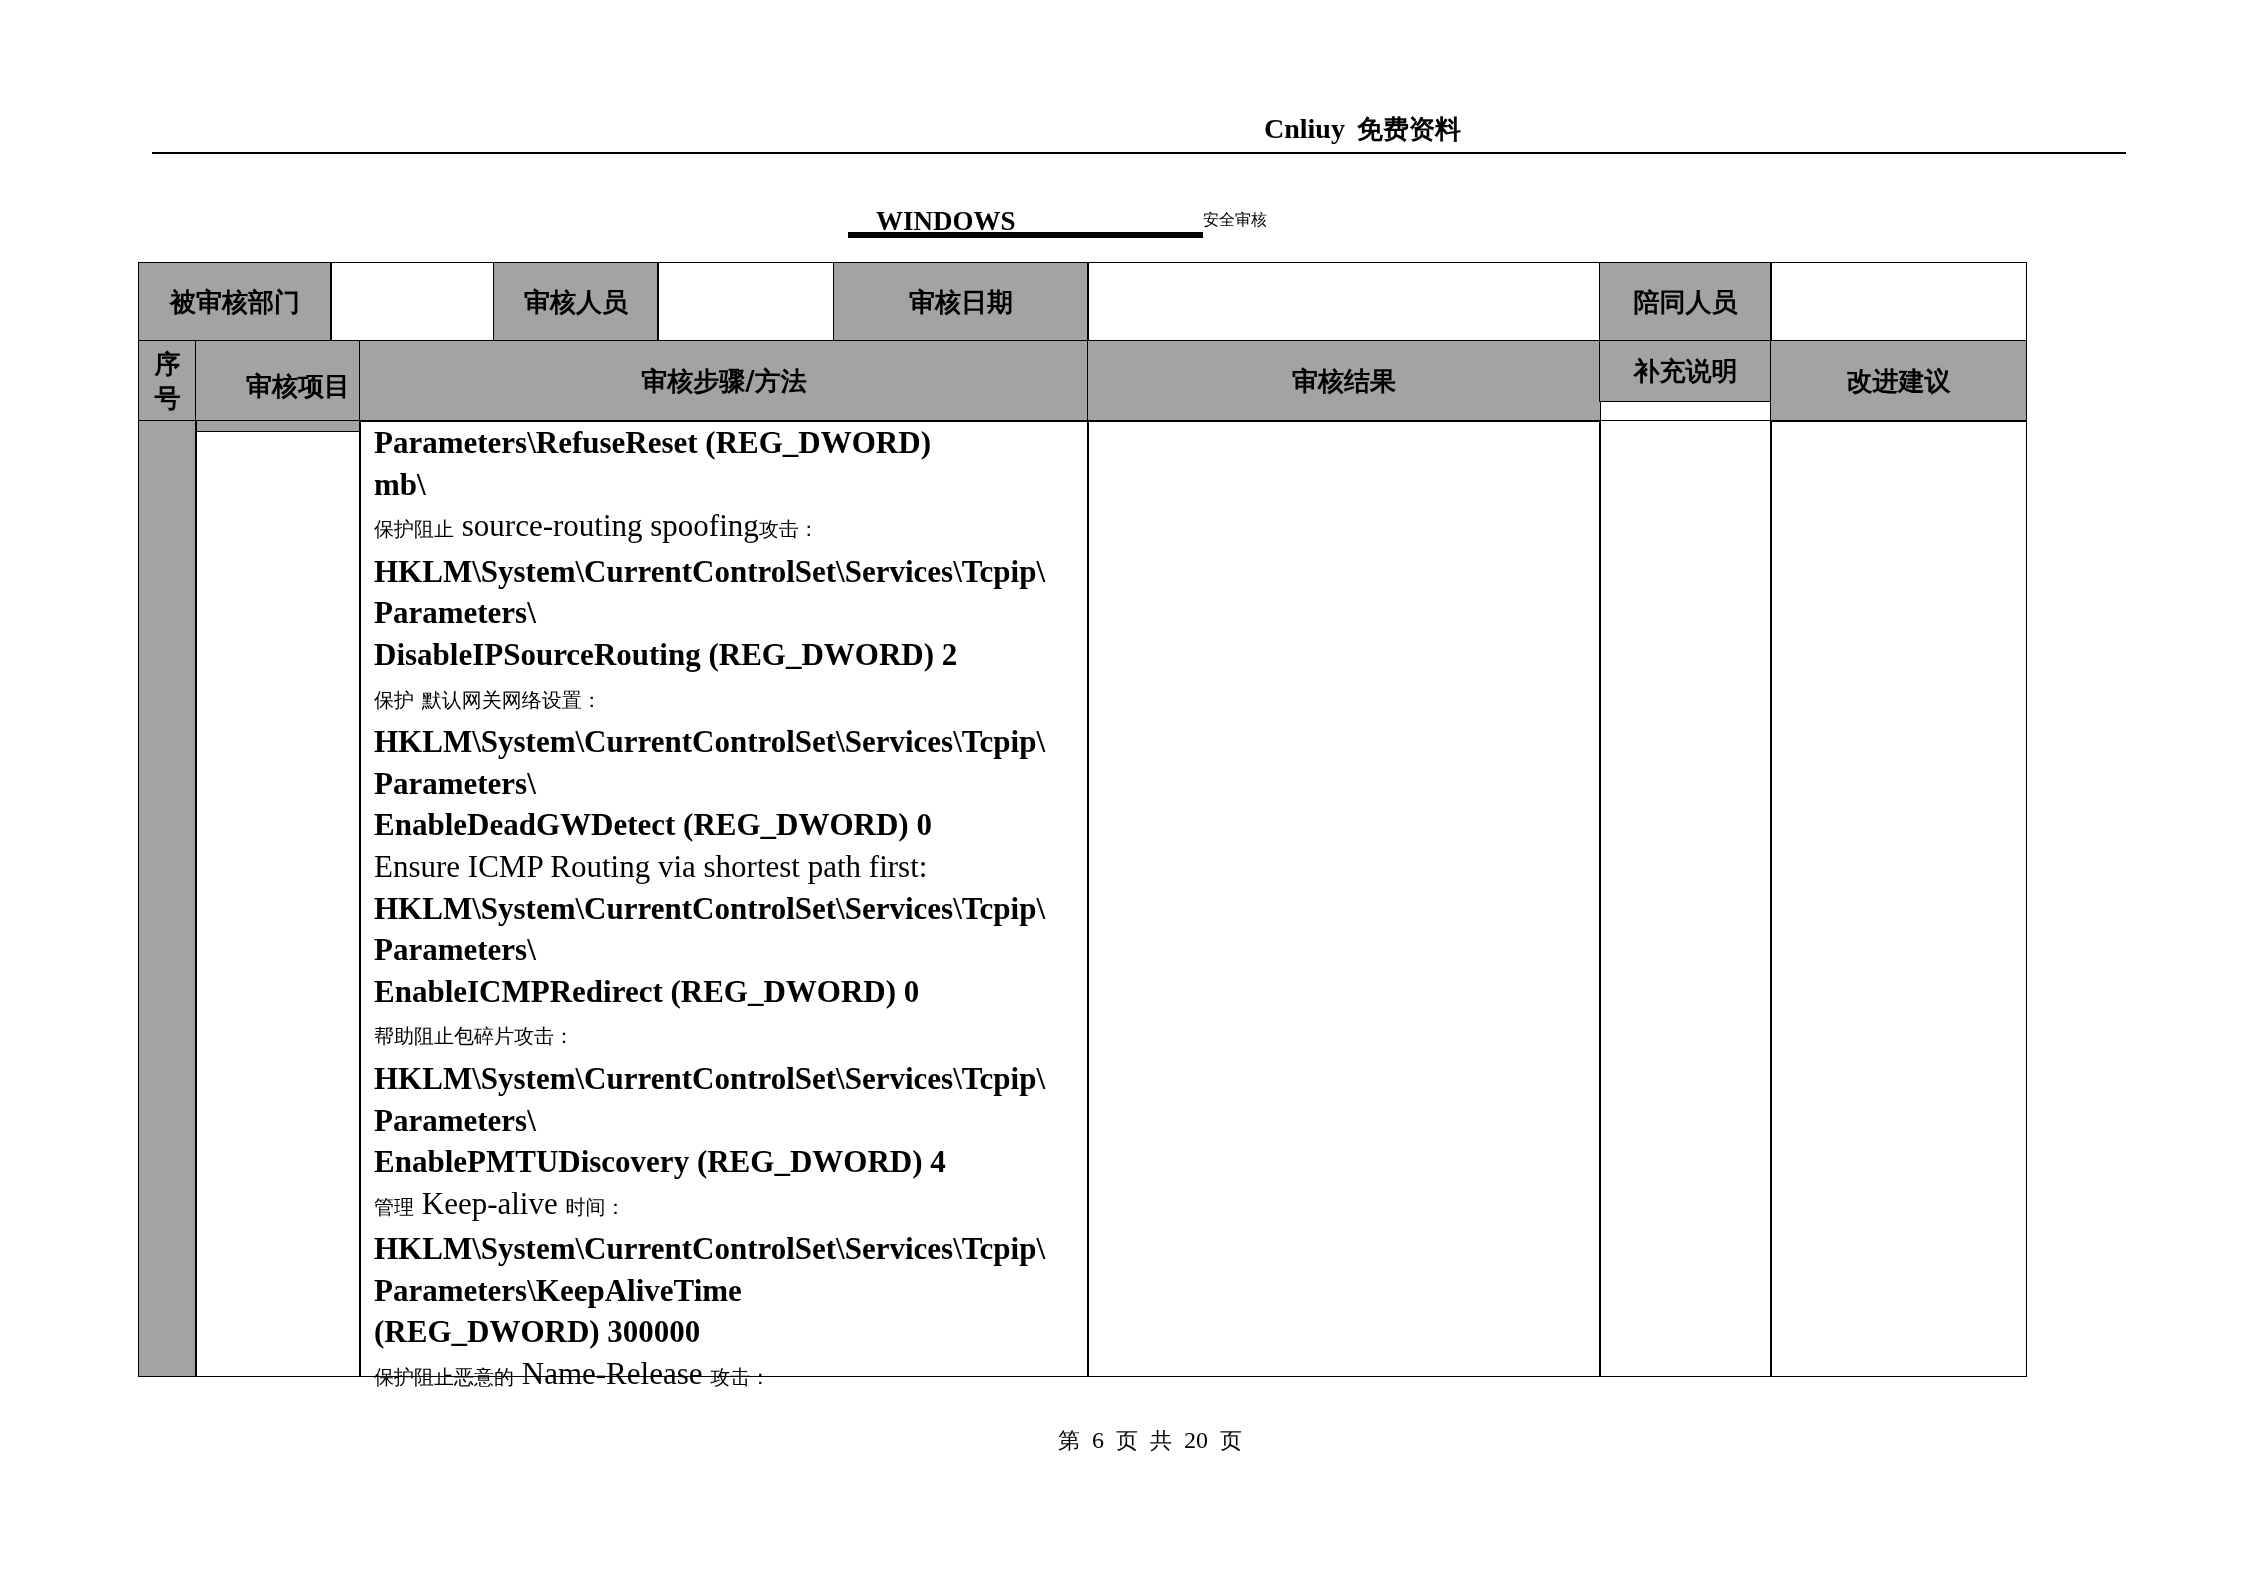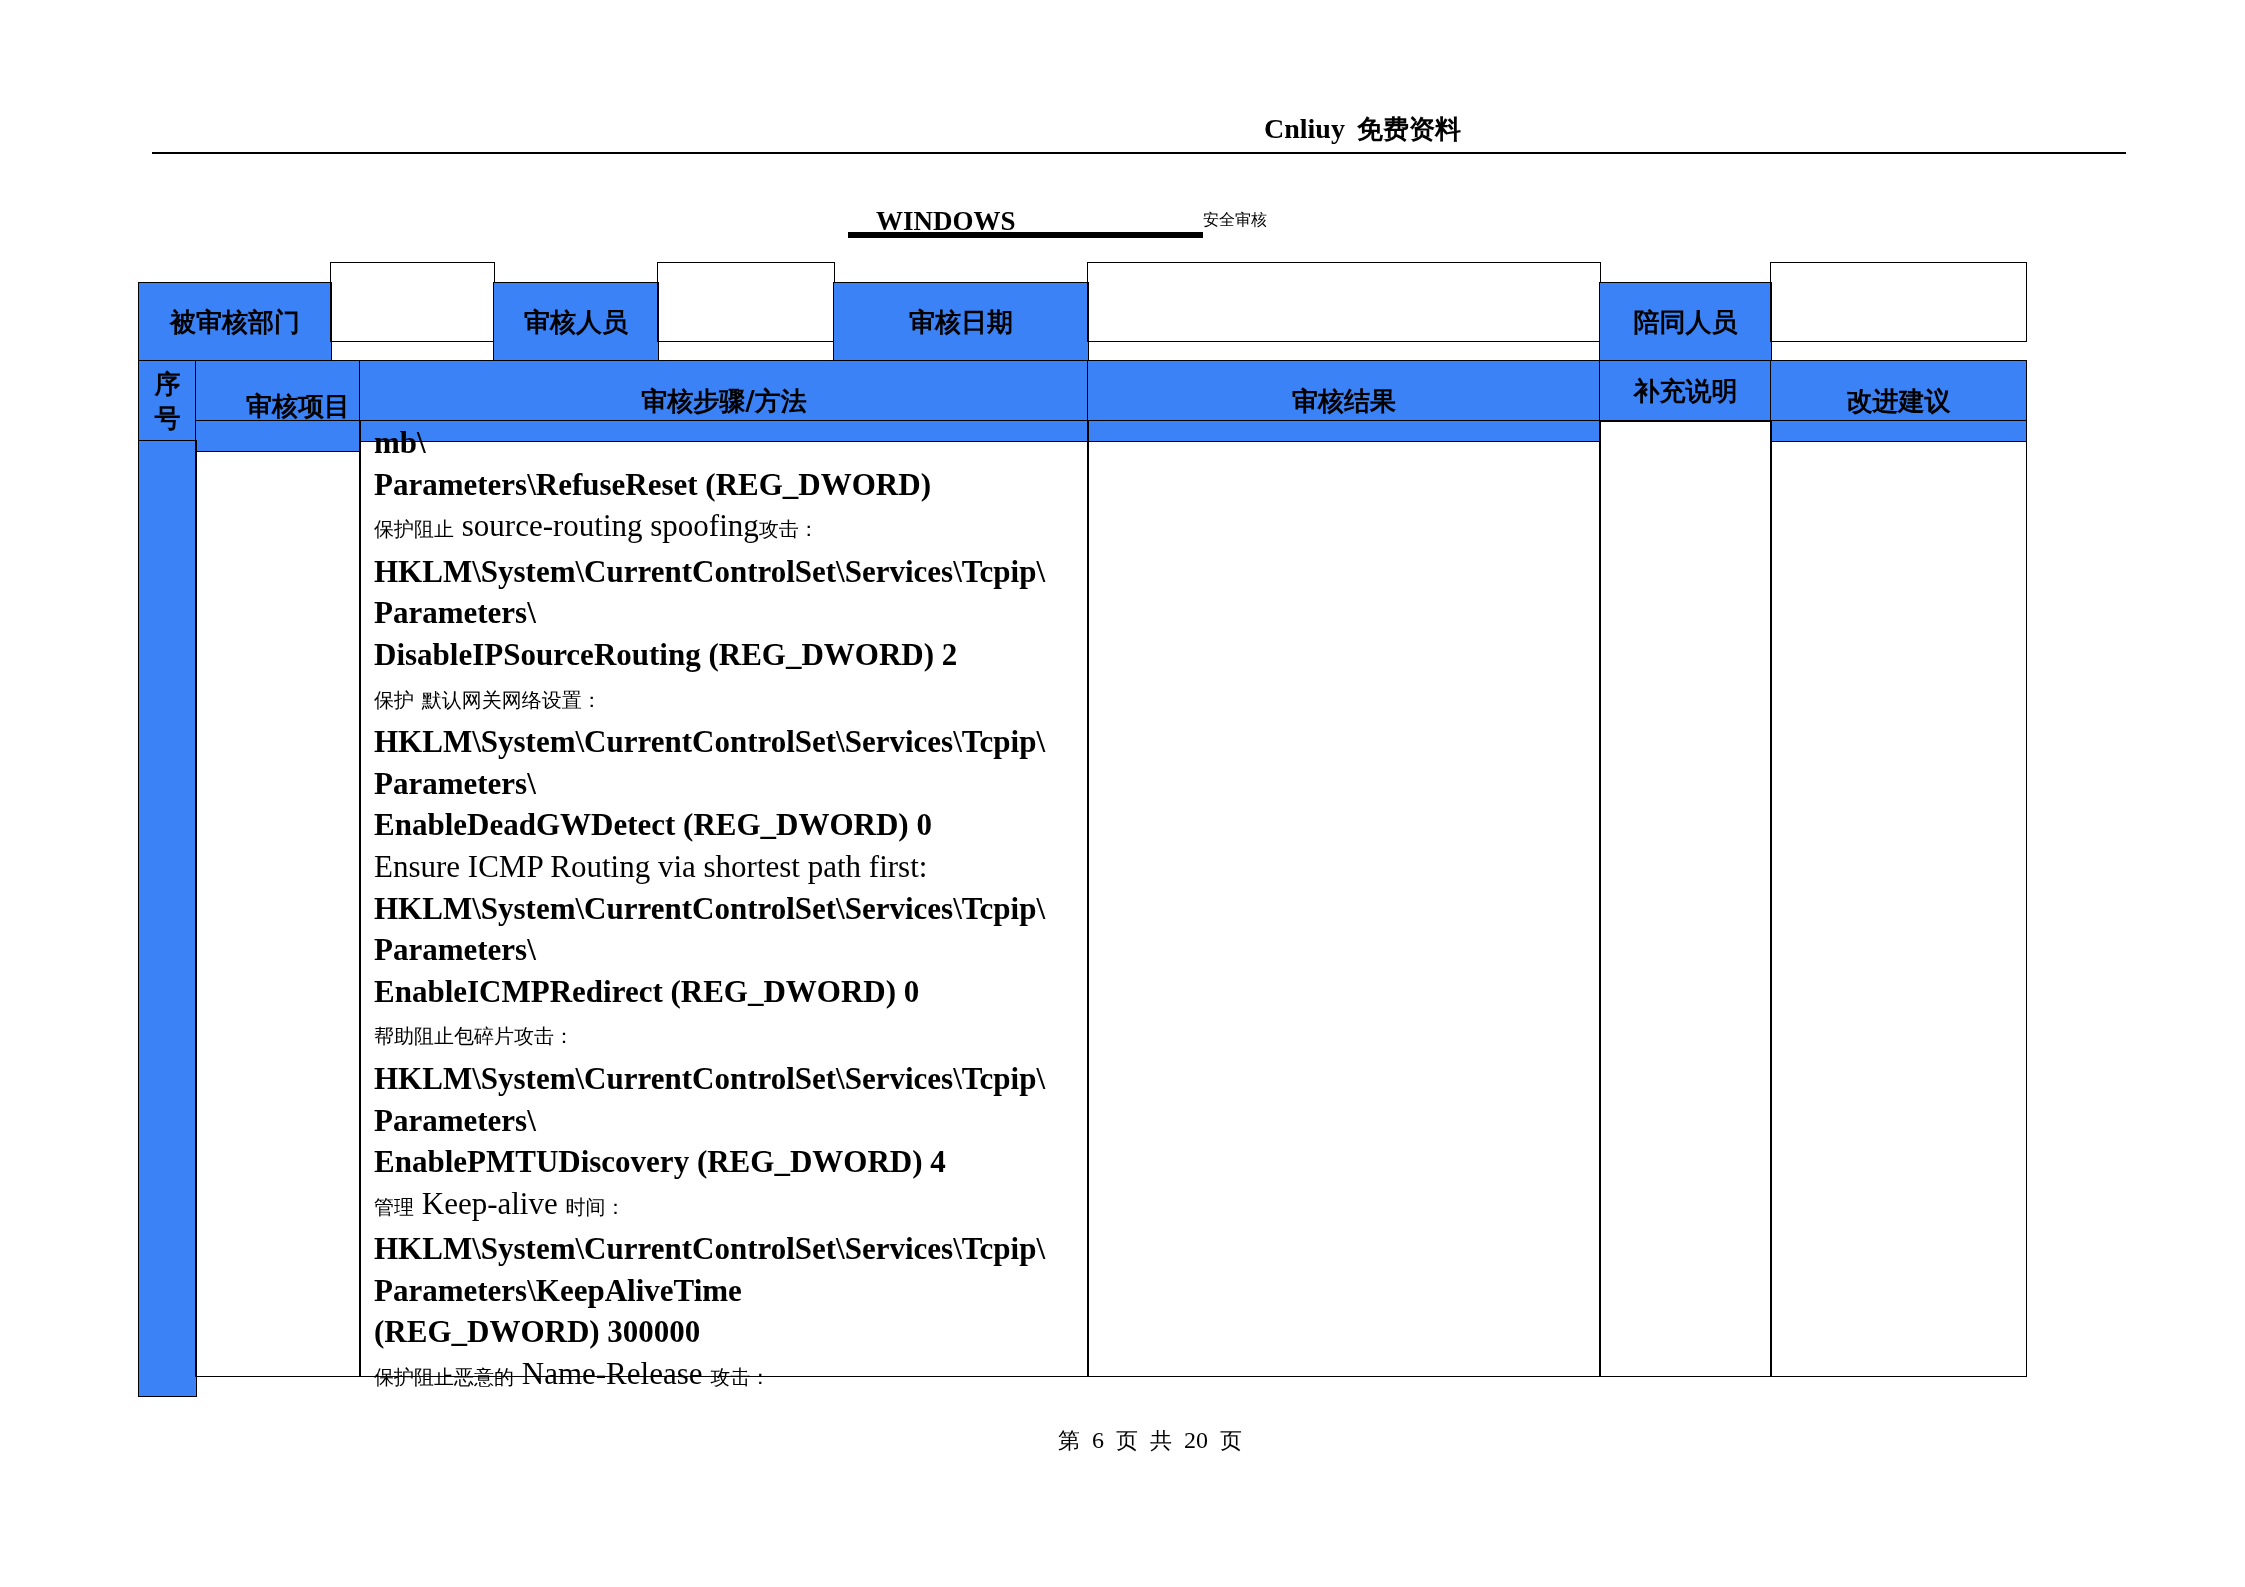--- a/index.html
+++ b/index.html
@@ -6,21 +6,21 @@
   body { width:2245px; height:1587px; position:relative; overflow:hidden;
          font-family:"Liberation Serif", "DejaVu Serif", serif; color:#000; }
   .hdr-right { position:absolute; left:1264px; top:112px; font-size:28px; font-weight:bold; }
   .hdr-right .cn { font-family:"DejaVu Sans", sans-serif; font-size:26px; margin-left:12px; }
   .hdr-rule { position:absolute; left:152px; top:152px; width:1974px; height:2px; background:#000; }
   .title { position:absolute; top:204px; left:848px; font-size:27px; }
   .title .u { display:inline-block; width:355px; border-bottom:6px solid #000000; font-weight:bold;
               padding-left:28px; box-sizing:border-box; height:34px; line-height:34px; vertical-align:bottom; }
   .title .cn { font-family:Liberation Mono, monospace; font-size:16px; vertical-align:bottom; line-height:34px; }
   .cell { position:absolute; box-sizing:border-box; border:1.5px solid #000; }
-  .gray { background:#3b82f6;margin-top:20px; }
+  .gray { background:#a3a3a3; }
   .lbl { display:flex; align-items:center; justify-content:center; font-family:"DejaVu Sans", sans-serif;
          font-size:26px; font-weight:bold; text-align:center; }
   .lbl.narrow { flex-direction:column; line-height:34px; }
   .steps { position:absolute; left:374px; top:422px; width:712px; font-size:31px; line-height:41.6px; }
   .steps .b { font-weight:bold; }
   .steps .n { font-weight:normal; }
   .steps .cnf { font-family:"DejaVu Sans", sans-serif; font-size:20px; font-weight:normal; }
   .footer { position:absolute; top:1426px; left:1040px; width:220px; text-align:center; font-size:24px; word-spacing:6px; }
   .footer .cn { font-family:"DejaVu Sans", sans-serif; font-size:22px; }
 </style>
@@ -56,22 +56,22 @@
 <div class="cell gray lbl" style="left:1770px;top:340px;width:257px;height:82px;">改进建议</div>
 
 <div class="cell gray" style="left:138px;top:420px;width:59px;height:957px;"></div>
 <div class="cell" style="left:195px;top:420px;width:166px;height:957px;"></div>
 <div class="cell" style="left:359px;top:420px;width:730px;height:957px;"></div>
 <div class="cell" style="left:1087px;top:420px;width:514px;height:957px;"></div>
 <div class="cell" style="left:1599px;top:420px;width:173px;height:957px;"></div>
 <div class="cell" style="left:1770px;top:420px;width:257px;height:957px;"></div>
 
 <div class="steps" id="steps">
+    <div class="b"><span>Parameters\RefuseReset (REG_DWORD)</span></div>
     <div class="b"><span>mb\</span></div>
-    <div class="b"><span>Parameters\RefuseReset (REG_DWORD)</span></div>
     <div class="n"><span class="cnf">保护阻止</span><span> source-routing spoofing</span><span class="cnf">攻击：</span></div>
     <div class="b"><span>HKLM\System\CurrentControlSet\Services\Tcpip\</span></div>
     <div class="b"><span>Parameters\</span></div>
     <div class="b"><span>DisableIPSourceRouting (REG_DWORD) 2</span></div>
     <div class="n"><span class="cnf">保护</span><span> </span><span class="cnf">默认网关网络设置：</span></div>
     <div class="b"><span>HKLM\System\CurrentControlSet\Services\Tcpip\</span></div>
     <div class="b"><span>Parameters\</span></div>
     <div class="b"><span>EnableDeadGWDetect (REG_DWORD) 0</span></div>
     <div class="n"><span>Ensure ICMP Routing via shortest path first:</span></div>
     <div class="b"><span>HKLM\System\CurrentControlSet\Services\Tcpip\</span></div>

